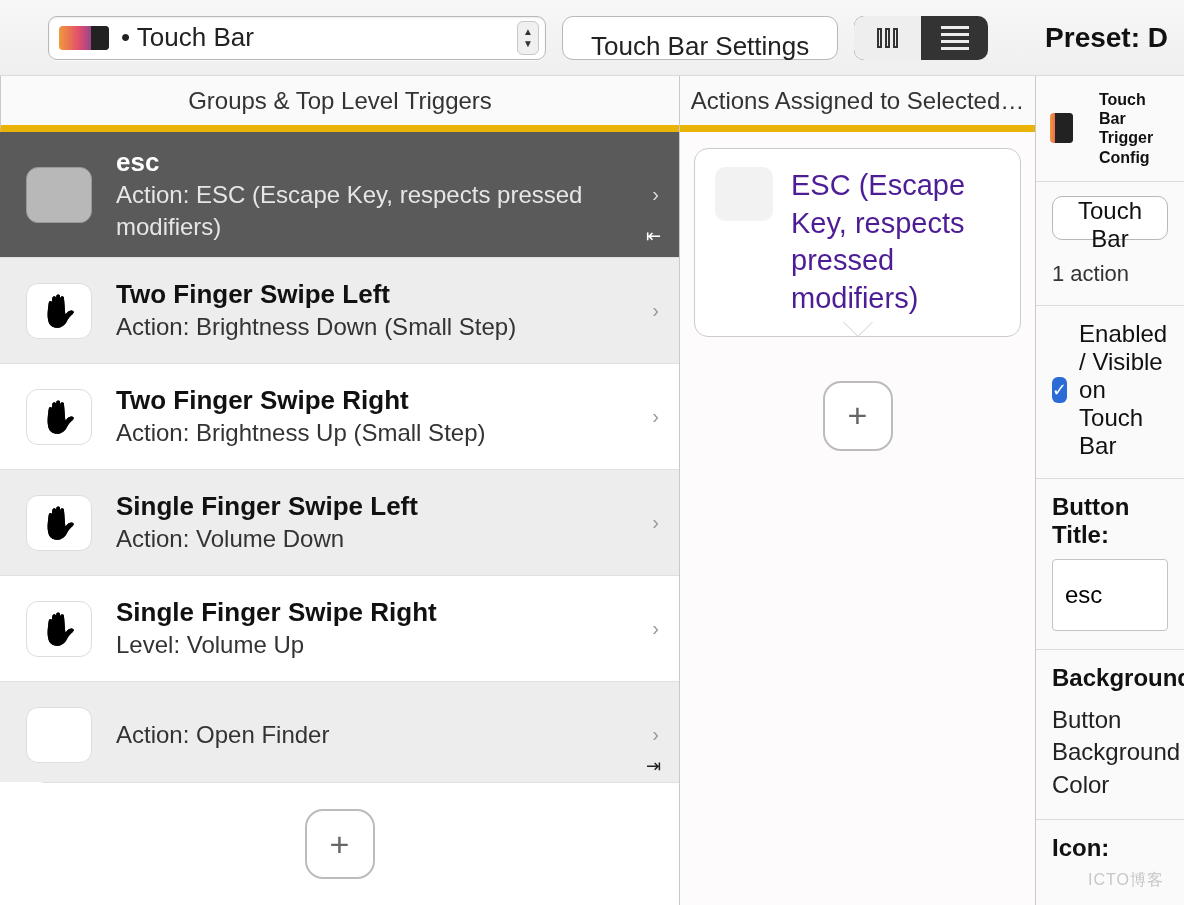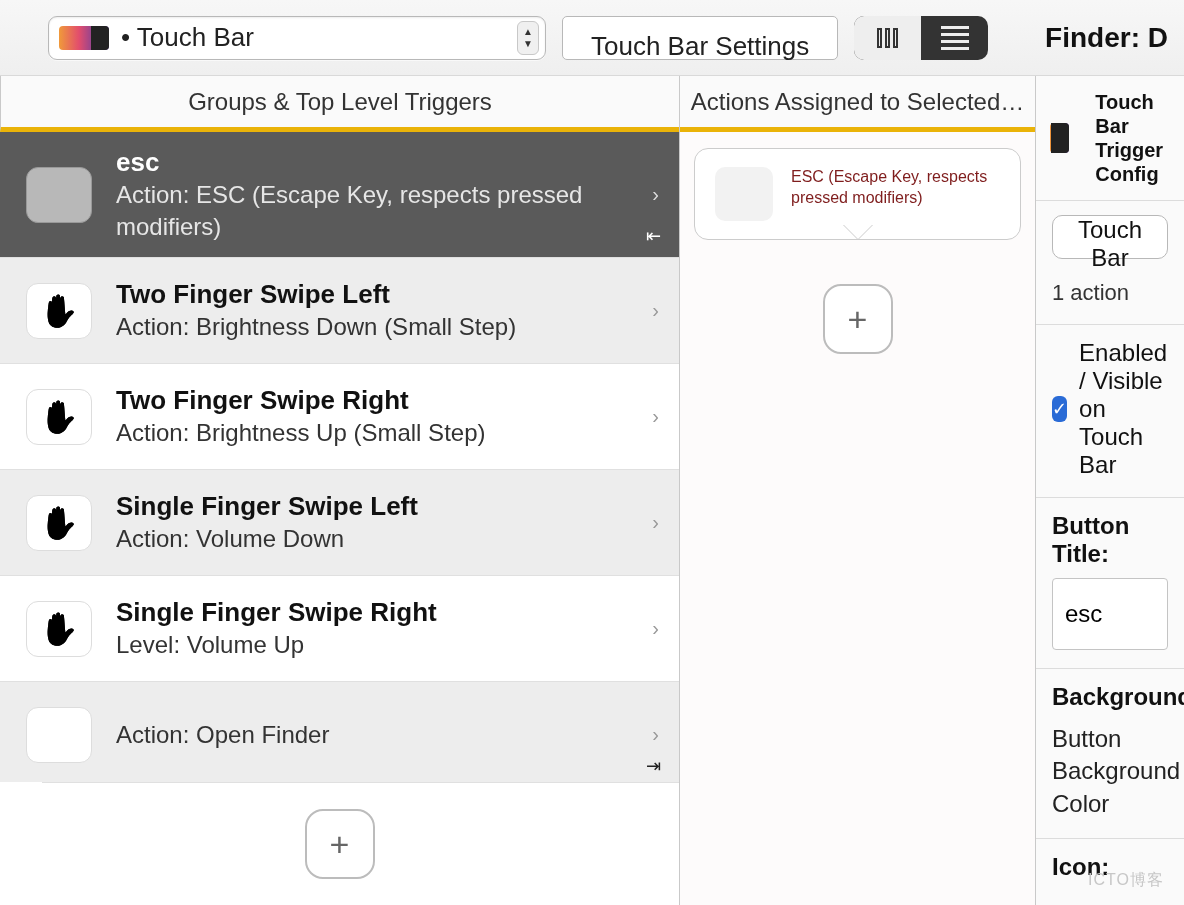--- a/index.html
+++ b/index.html
@@ -5,35 +5,35 @@
 * { box-sizing: border-box; margin: 0; padding: 0; font-family: -apple-system, BlinkMacSystemFont, "Segoe UI", Helvetica, Arial, sans-serif; }
 html, body { width: 1184px; height: 905px; overflow: hidden; background: #fff; }
 
 .toolbar { height: 76px; background: linear-gradient(#f7f7f7,#efefef); display: flex; align-items: center; padding: 0 16px 0 48px; gap: 16px; border-bottom: 1px solid #d9d9d9; }
 .scope-select { display:flex; align-items:center; background:#fff; border:1px solid #b8b8b8; border-radius:9px; height:44px; width:498px; padding:12px 10px; position:relative; box-shadow:0 1px 2px rgba(0,0,0,.08) inset,0 1px 0 rgba(255,255,255,.6); }
 .scope-icon { width:50px; height:24px; border-radius:4px; background:linear-gradient(90deg,#f09a3a,#e24d6d 40%,#6a3fa0 80%); position:relative; margin-right:12px; }
 .scope-icon::after { content:""; position:absolute; right:0; top:0; bottom:0; width:18px; background:#222; border-top-right-radius:4px; border-bottom-right-radius:4px; }
 .scope-label { font-size:26px; color:#222; }
 .scope-stepper { position:absolute; right:6px; top:4px; bottom:4px; width:22px; display:flex; flex-direction:column; justify-content:center; gap:2px; align-items:center; background:#f0f0f0; border:1px solid #c8c8c8; border-radius:6px; }
 .stepper-arrow { font-size:10px; color:#333; line-height:1; }
-.settings-btn { background:#fff; border:1px solid #b8b8b8; border-radius:5px; height:44px; padding:14px 28px; font-size:26px; color:#222; cursor:pointer; }
+.settings-btn { background:#fff; border:1px solid #b8b8b8; border-radius:11px; height:44px; padding:14px 28px; font-size:26px; color:#222; cursor:pointer; }
 .view-seg { display:flex; background:#333; border-radius:10px; height:44px; overflow:hidden; }
 .view-seg > div { width:67px; display:flex; align-items:center; justify-content:center; cursor:pointer; }
 .view-seg .active { background:#eee; }
 .seg-cols { display:flex; gap:3px; }
 .seg-col { width:5px; height:20px; border:2px solid #333; background:transparent; }
 .seg-lines { display:flex; flex-direction:column; gap:4px; }
 .seg-line { width:28px; height:3px; background:#eee; }
 .preset-label { margin-left:auto; font-size:28px; font-weight:700; color:#111; white-space:nowrap; }
 
 .content { display:flex; height:calc(905px - 76px); position:relative; }
 .col-left { width:680px; display:flex; flex-direction:column; border-right:1px solid #c9c9c9; }
 .col-mid { width:356px; display:flex; flex-direction:column; border-right:1px solid #c9c9c9; background:#fdfbfb; }
 .col-right { flex:1; display:flex; flex-direction:column; background:#fafafa; overflow:hidden; }
-.col-header { height:56px; display:flex; align-items:center; justify-content:center; font-size:24px; color:#333; border-bottom:5px solid #eab308; background:#fafafa; }
+.col-header { height:56px; display:flex; align-items:center; justify-content:center; font-size:24px; color:#333; border-bottom:7px solid #eab308; background:#fafafa; }
 .col-left .col-header { border-left:1px solid #c9c9c9; }
 
 .triggers { flex:1; overflow:hidden; }
 .trigger-row { display:flex; align-items:center; padding:14px 20px 14px 26px; border-bottom:1px solid #e0e0e0; position:relative; cursor:pointer; min-height:106px; }
 .trigger-row.alt { background:#ededed; }
 .trigger-row.selected { background:#5a5a5a; color:#fff; }
 .trigger-row.selected .trigger-sub { color:#e6e6e6; }
 .trigger-icon { width:66px; height:56px; border-radius:12px; background:#fff; border:1px solid #ddd; margin-right:24px; display:flex; align-items:center; justify-content:center; flex-shrink:0; }
 .trigger-row.selected .trigger-icon { background:#b8b8b8; border-color:#999; }
 .hand { font-size:32px; color:#000; }
@@ -47,26 +47,26 @@
 .trigger-row.selected .row-marker { color:#fff; }
 .divider-inset { margin-left:42px; border-top:1px solid #e0e0e0; }
 
 .add-area { display:flex; justify-content:center; padding:26px 0; }
 .add-btn { width:70px; height:70px; border:2px solid #bcbcbc; border-radius:18px; background:#fff; font-size:34px; color:#666; cursor:pointer; display:flex; align-items:center; justify-content:center; }
 
 .action-card { margin:16px 14px 0; background:#fff; border:1px solid #ccc; border-radius:14px; padding:18px 20px; display:flex; gap:18px; position:relative; }
 .action-card::after { content:""; position:absolute; bottom:-14px; left:50%; transform:translateX(-50%); width:0; height:0; border:14px solid transparent; border-top-color:#fff; }
 .action-card::before { content:""; position:absolute; bottom:-16px; left:50%; transform:translateX(-50%); width:0; height:0; border:15px solid transparent; border-top-color:#ccc; }
 .action-icon { width:58px; height:54px; border-radius:10px; background:#f2f2f2; flex-shrink:0; }
-.action-text { font-size:16px; color:#7f1d1d; line-height:1.3; }
+.action-text { font-size:29px; color:#4c1d95; line-height:1.3; }
 .col-mid .add-area { padding-top:44px; }
 
 .right-header { display:flex; align-items:center; gap:14px; padding:14px 14px 14px 14px; border-bottom:1px solid #dcdcdc; }
 .right-header .scope-icon { width:62px; height:30px; }
-.right-title { font-size:20px; font-weight:700; color:#111; line-height:1.2; }
+.right-title { font-size:16px; font-weight:700; color:#111; line-height:1.2; }
 .right-block { padding:14px 16px 18px; border-bottom:1px solid #dcdcdc; }
 .right-btn { background:#fff; border:1px solid #b8b8b8; border-radius:10px; height:44px; padding:0 22px; font-size:24px; color:#111; cursor:pointer; display:inline-block; }
 .right-sub { font-size:22px; color:#333; margin-top:10px; }
 .checkbox-row { display:flex; align-items:center; gap:12px; font-size:24px; color:#111; }
 .chk { width:26px; height:26px; border-radius:6px; background:#2a6bd6; display:flex; align-items:center; justify-content:center; color:#fff; font-size:18px; }
 .field-label { font-size:24px; font-weight:700; color:#111; margin-bottom:10px; }
 .text-input { width:100%; height:72px; border:1px solid #c4c4c4; border-radius:4px; padding:8px 12px; font-size:24px; background:#fff; }
 .section-title { font-size:24px; font-weight:700; color:#111; margin-bottom:12px; }
 .section-body { font-size:24px; color:#222; line-height:1.35; }
 
@@ -95,21 +95,21 @@
     </div>
     <div>
       <div class="seg-lines">
         <div class="seg-line"></div>
           <div class="seg-line"></div>
           <div class="seg-line"></div>
           <div class="seg-line"></div>
       </div>
     </div>
   </div>
-  <div class="preset-label">Finder: D</div>
+  <div class="preset-label">Preset: D</div>
 </div>
 
 <div class="content">
   <div class="col-left">
     <div class="col-header">Groups &amp; Top Level Triggers</div>
     <div class="triggers" id="triggers-list">
         <div class="trigger-row selected">
           <div class="trigger-icon"></div>
           <div class="trigger-text">
             <div class="trigger-title">esc</div>

